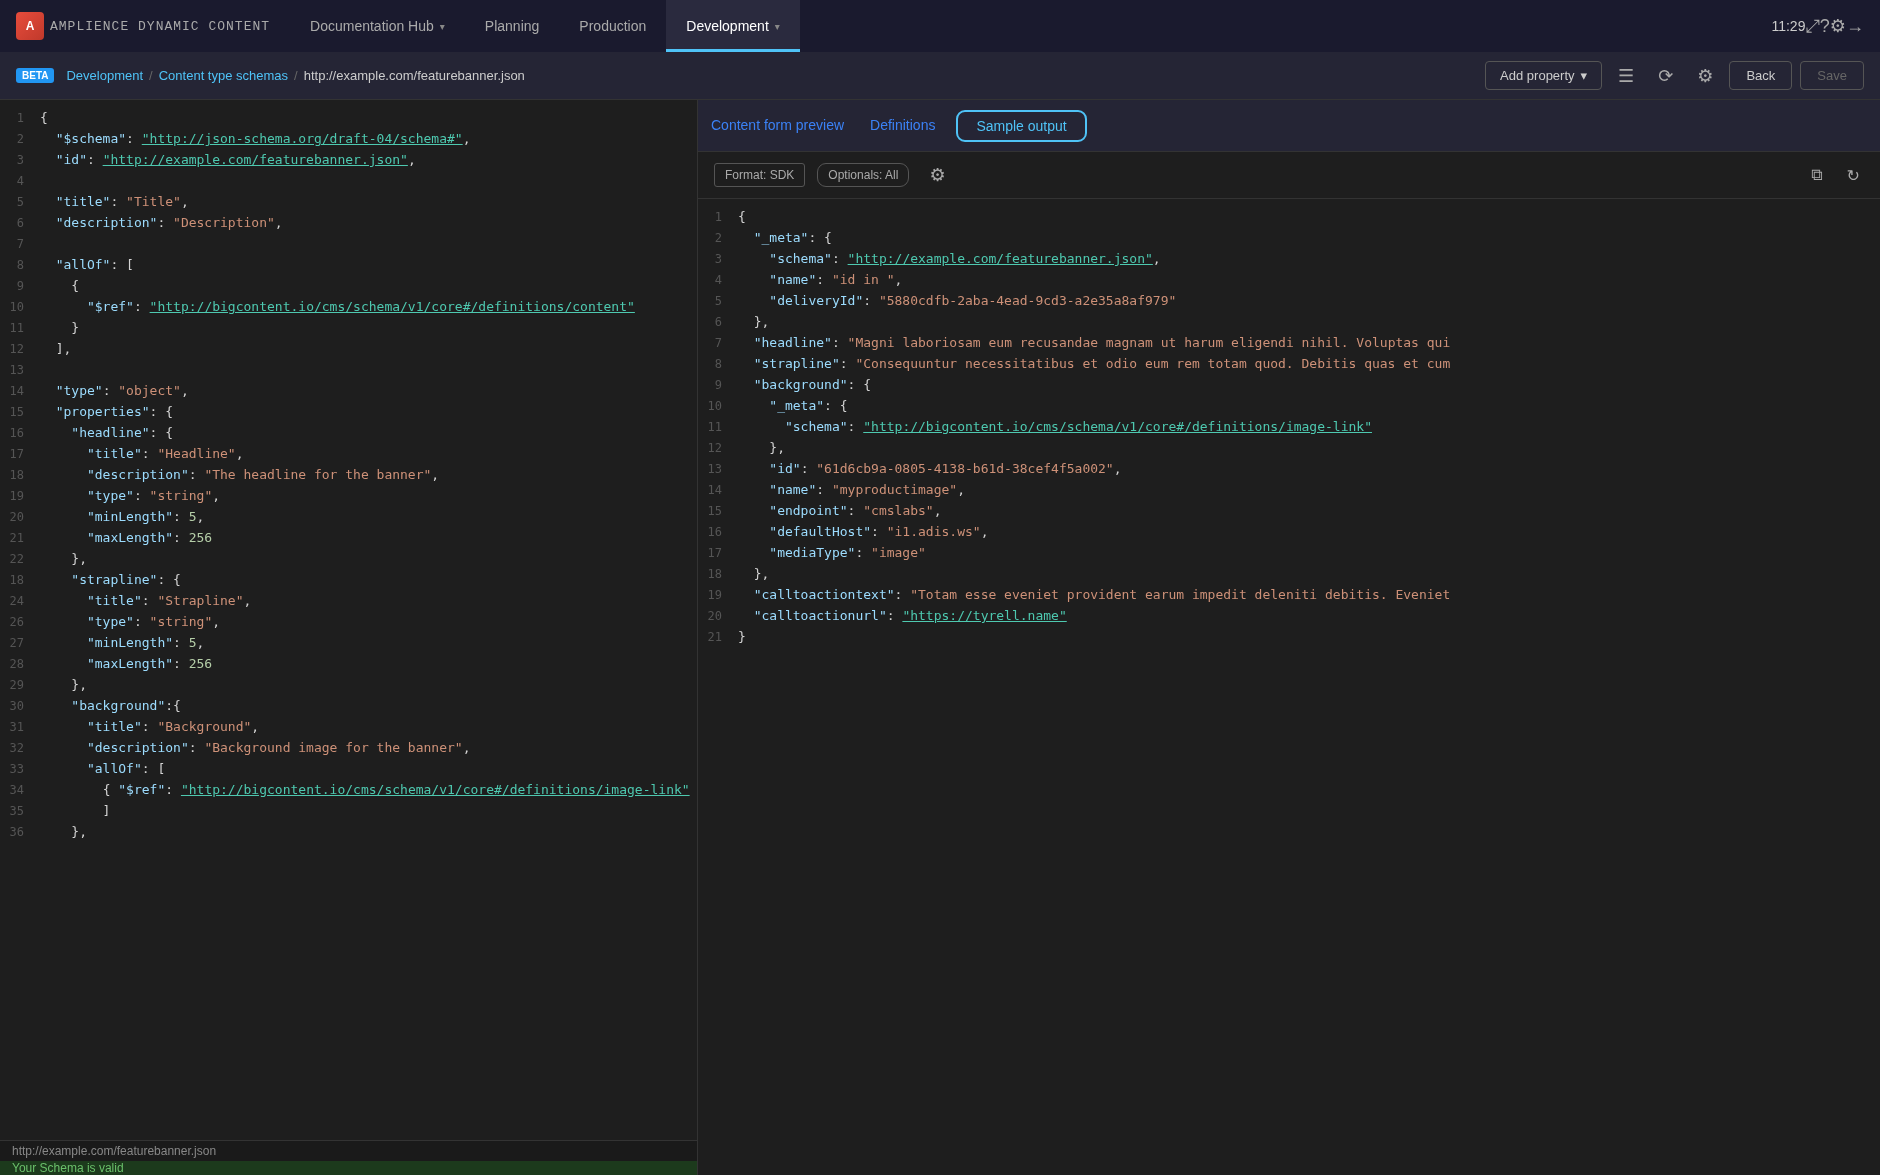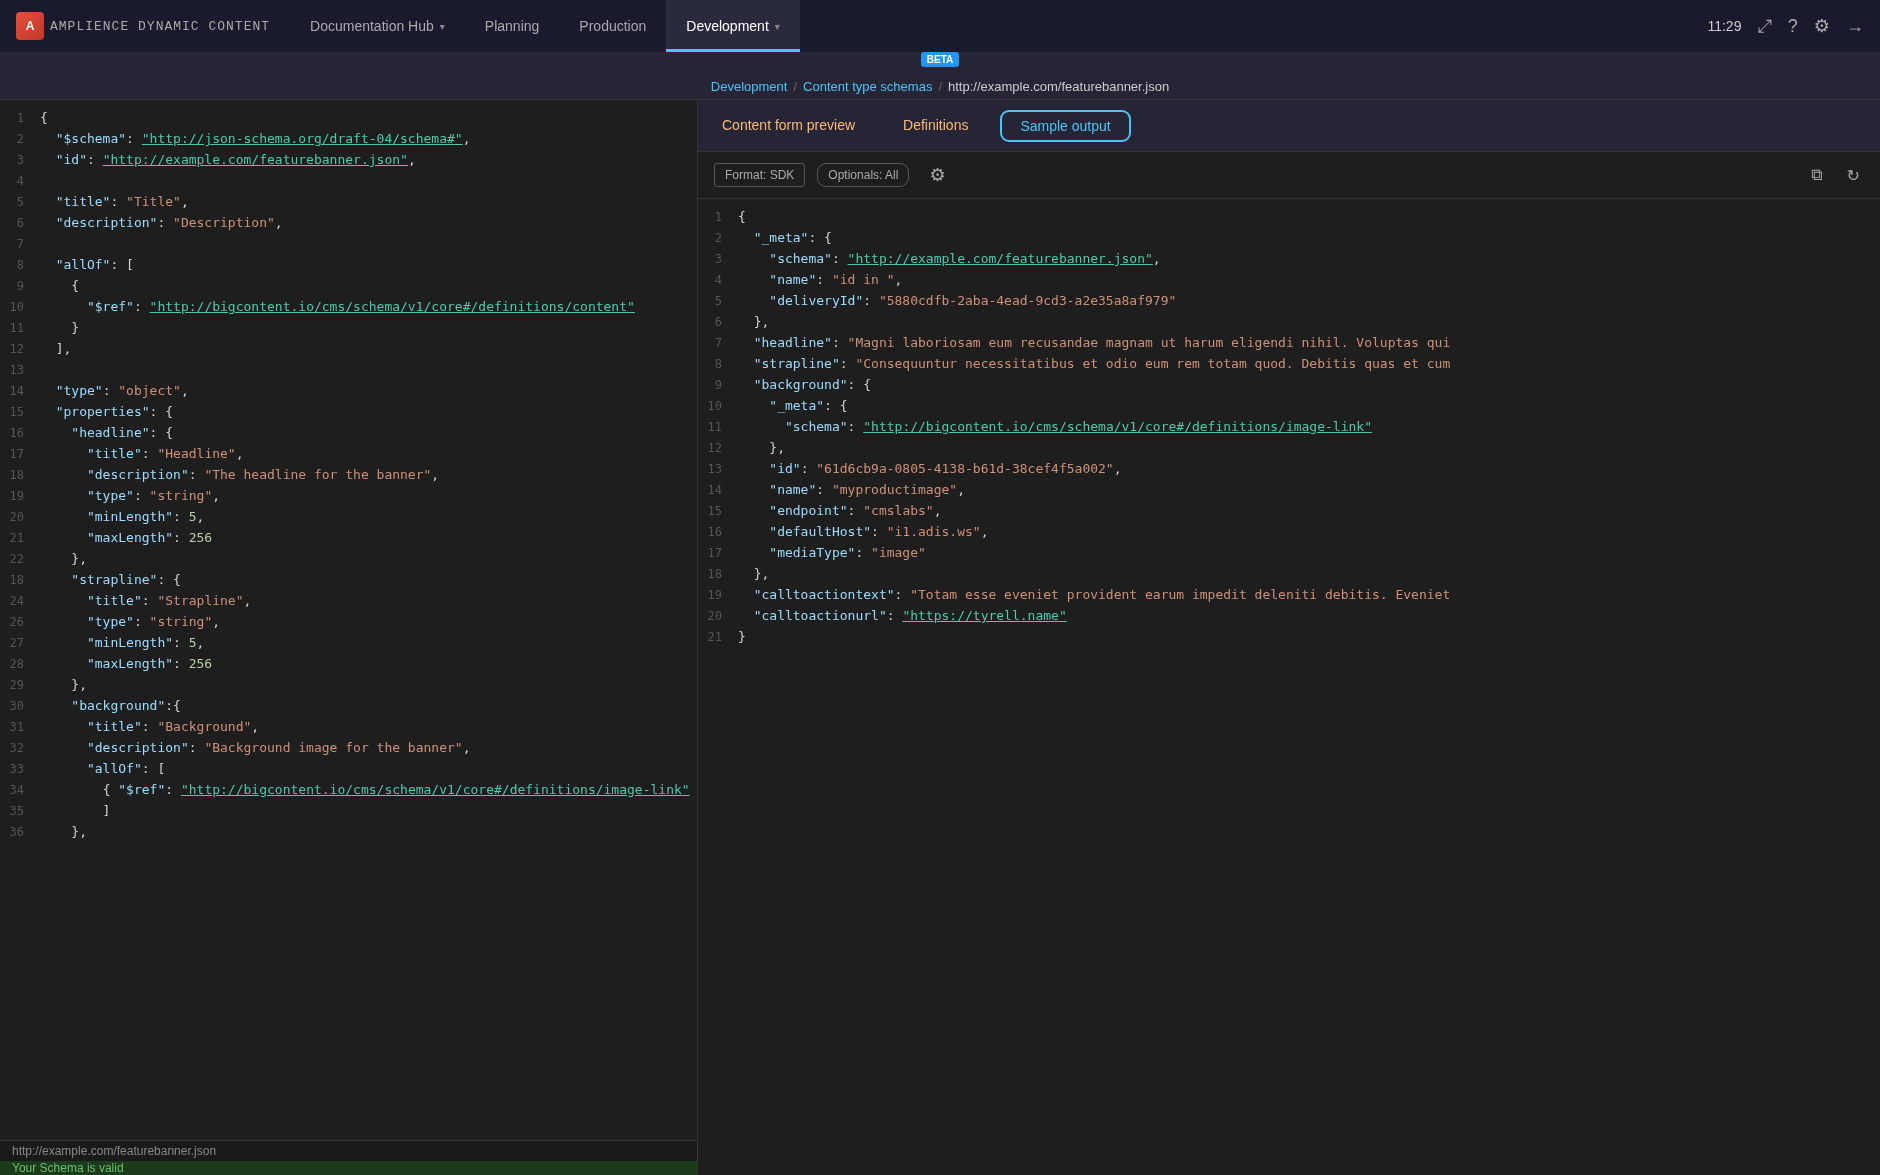--- a/index.html
+++ b/index.html
@@ -61,36 +61,34 @@
       content: '';
       position: absolute;
       bottom: 0; left: 0; right: 0;
       height: 3px;
       background: #4fc3f7;
     }
     .nav-tab .chevron { font-size: 10px; color: #888; }
     .nav-right {
       display: flex;
       align-items: center;
-      gap: 16px;
       margin-left: auto;
     }
     .nav-time { color: #ccc; font-size: 14px; }
     .nav-icon-btn { color: #aaa; font-size: 18px; cursor: pointer; }
 
     
     .sub-header {
       display: flex;
       align-items: center;
       background: #252535;
       height: 48px;
       padding: 0 16px;
       border-bottom: 1px solid #333;
       gap: 12px;
-      flex-direction: column;
     }
     .beta-badge {
       background: #2196f3;
       color: white;
       font-size: 10px;
       font-weight: bold;
       padding: 2px 6px;
       border-radius: 3px;
     }
     .breadcrumb {
@@ -224,23 +222,23 @@
     }
     .preview-tabs {
       display: flex;
       align-items: center;
       border-bottom: 1px solid #333;
       padding: 0 0;
       background: #252535;
       height: 52px;
     }
     .preview-tab {
-      padding: 14px 24px;
+      padding: 14px 13px;
       font-size: 14px;
-      color: #fdba74;
+      color: #3b82f6;
       cursor: pointer;
       border-bottom: 2px solid transparent;
       white-space: nowrap;
     }
     .preview-tab.active-outlined {
       color: #4fc3f7;
       border: 2px solid #4fc3f7;
       border-radius: 9px;
       margin: 8px;
       padding: 6px 18px;

